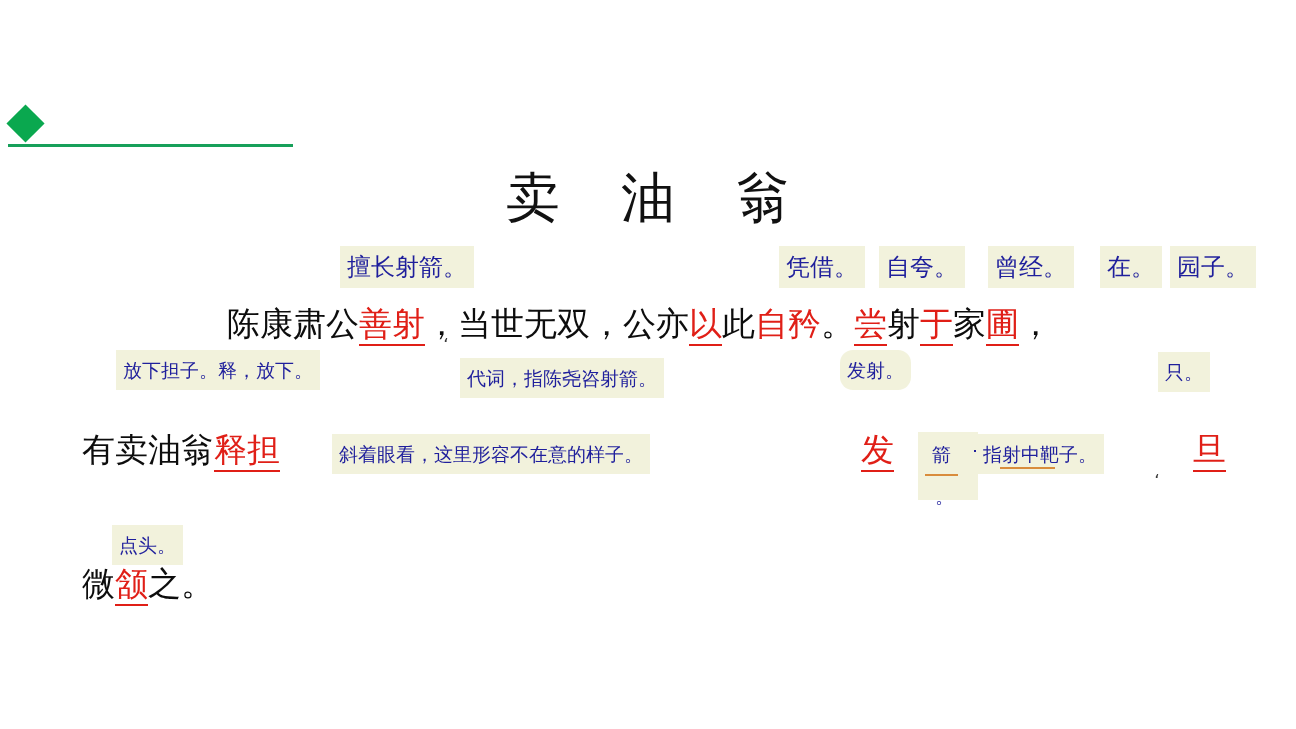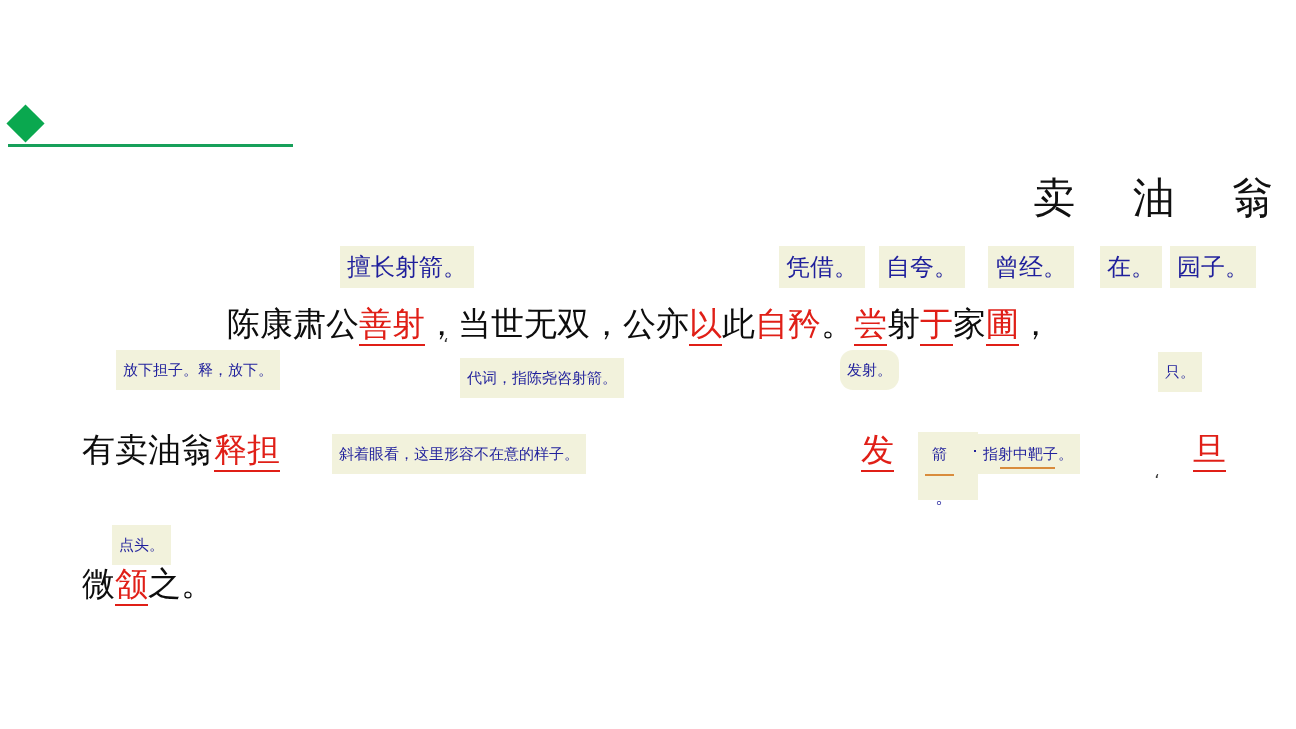--- a/index.html
+++ b/index.html
@@ -51,22 +51,22 @@
     height: 3px;
     background: #17a05a;
   }
 
   
   #lesson-title {
     position: absolute;
     left: 0;
     top: 170px;
     width: 1296px;
-    text-align: right;
-    font-size: 42px;
+    text-align: center;
+    font-size: 54px;
     line-height: 56px;
     color: #111111;
     font-weight: normal;
     letter-spacing: 22px;
     text-indent: 22px;
     font-family: "DejaVu Serif", "Liberation Serif", serif;
   }
 
   
   .abs { position: absolute; white-space: nowrap; }
@@ -85,21 +85,21 @@
     padding-bottom: 1px;
   }
   .kw-plain {
     color: #e01f17;
   }
 
   
   .note {
     color: #1f1f9c;
     background: #f2f2dc;
-    font-size: 15px;
+    font-size: 19px;
     line-height: 34px;
     padding: 3px 7px 3px 7px;
     font-family: "DejaVu Sans", "Liberation Sans", sans-serif;
   }
   .note.big   { font-size: 24px; line-height: 36px; }
 
   
   .hl-block {
     background: #f2f2dc;
   }

